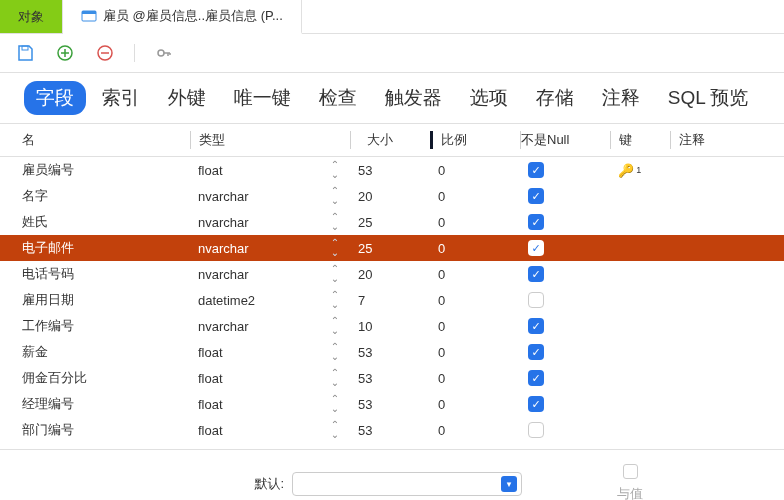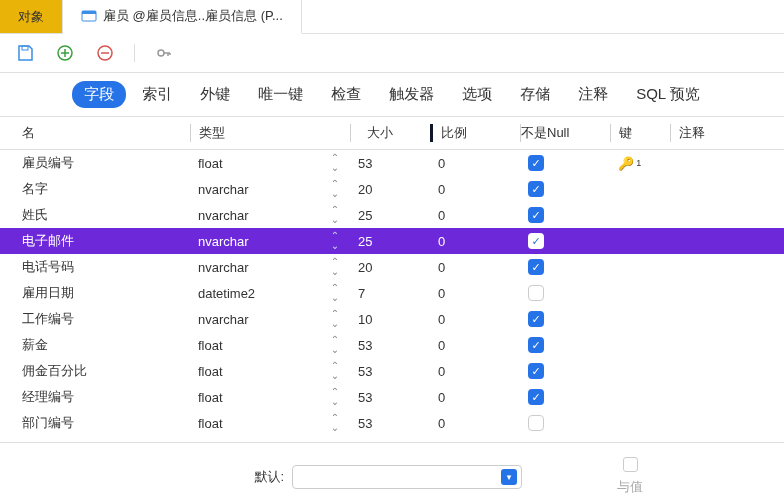--- a/index.html
+++ b/index.html
@@ -1,37 +1,37 @@
 <!DOCTYPE html>
 <html><head>
 <meta charset="utf-8">
 <style>
 * { margin: 0; padding: 0; box-sizing: border-box; font-family: "Microsoft YaHei", "PingFang SC", sans-serif; }
 body { background: #fff; font-size: 13px; color: #333; width: 784px; }
 .tabs { display: flex; border-bottom: 1px solid #e0e0e0; height: 34px; align-items: stretch; }
 .tab { padding: 0 18px; display: flex; align-items: center; gap: 6px; cursor: pointer; border-right: 1px solid #e0e0e0; font-size: 13px; }
 .tab.active { background: #fff; border-bottom: 2px solid #fff; margin-bottom: -1px; justify-content: center; }
-.tab:not(.active) { background: #eab308; }
+.tab:not(.active) { background: #84cc16; }
 .tab-icon { width: 16px; height: 16px; }
 .toolbar { display: flex; align-items: center; gap: 18px; padding: 8px 14px; border-bottom: 1px solid #e0e0e0; }
 .tb-btn { width: 22px; height: 22px; display: flex; align-items: center; justify-content: center; cursor: pointer; }
 .subtabs { display: flex; justify-content: center; gap: 4px; padding: 8px 0; border-bottom: 1px solid #e0e0e0; }
-.subtab { padding: 4px 12px; cursor: pointer; border-radius: 13px; font-size: 15px; }
+.subtab { padding: 4px 12px; cursor: pointer; border-radius: 13px; font-size: 19px; }
 .subtab.active { background: #2673e8; color: #fff; }
 .grid-header { display: flex; border-bottom: 1px solid #e0e0e0; padding: 7px 0; font-size: 13px; color: #333; }
 .col-name { width: 190px; padding-left: 22px; }
 .col-type { width: 160px; border-left: 1px solid #d0d0d0; padding-left: 8px; }
 .col-size { width: 80px; border-left: 1px solid #d0d0d0; padding-left: 16px; }
 .col-scale { width: 90px; border-left: 3px solid #0f172a; padding-left: 8px; }
 .col-null { width: 90px; border-left: 1px solid #d0d0d0; }
 .col-key { width: 60px; border-left: 1px solid #d0d0d0; padding-left: 8px; }
 .col-comment { flex: 1; border-left: 1px solid #d0d0d0; padding-left: 8px; }
 .grid-body { }
 .row { display: flex; align-items: center; padding: 3px 0; font-size: 13px; }
-.row.selected { background: #6d28d9; color: #fff; }
+.row.selected { background: #c2410c; color: #fff; }
 .r-name { width: 190px; padding-left: 22px; }
 .r-type { width: 130px; padding-left: 8px; }
 .r-stepper { width: 30px; display: flex; align-items: center; justify-content: center; color: #888; font-size: 10px; line-height: 1; flex-direction: column; }
 .row.selected .r-stepper { color: #cde; }
 .r-size { width: 80px; padding-left: 8px; }
 .r-scale { width: 90px; padding-left: 8px; }
 .r-null { width: 90px; padding-left: 8px; display: flex; align-items: center; }
 .r-key { width: 60px; padding-left: 8px; display: flex; align-items: center; gap: 2px; }
 .r-comment { flex: 1; padding-left: 8px; }
 .checkbox { width: 16px; height: 16px; border-radius: 4px; display: flex; align-items: center; justify-content: center; }

